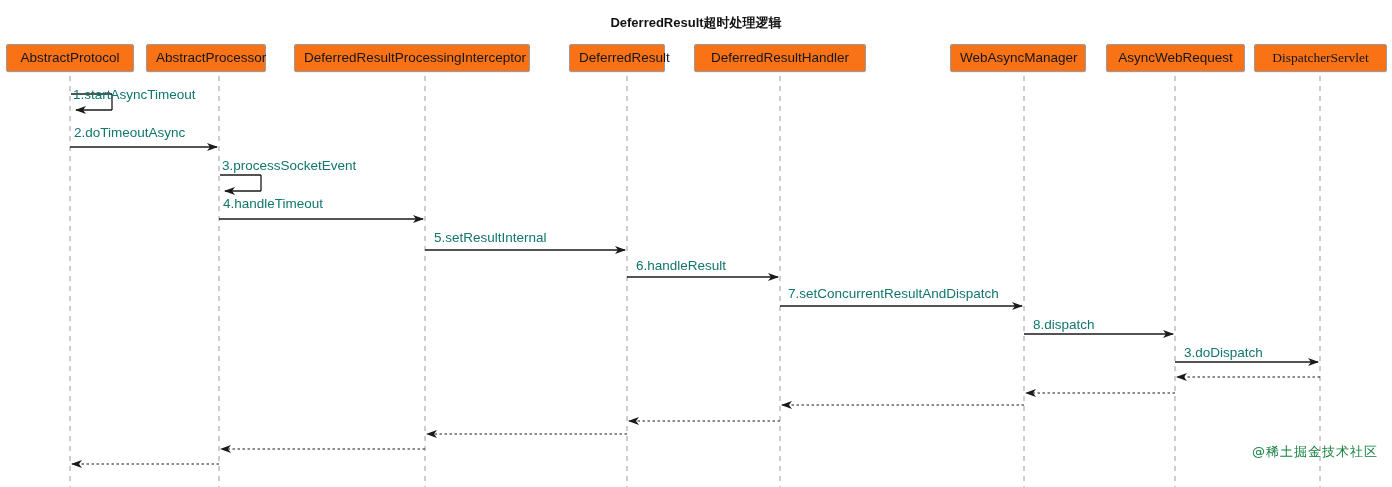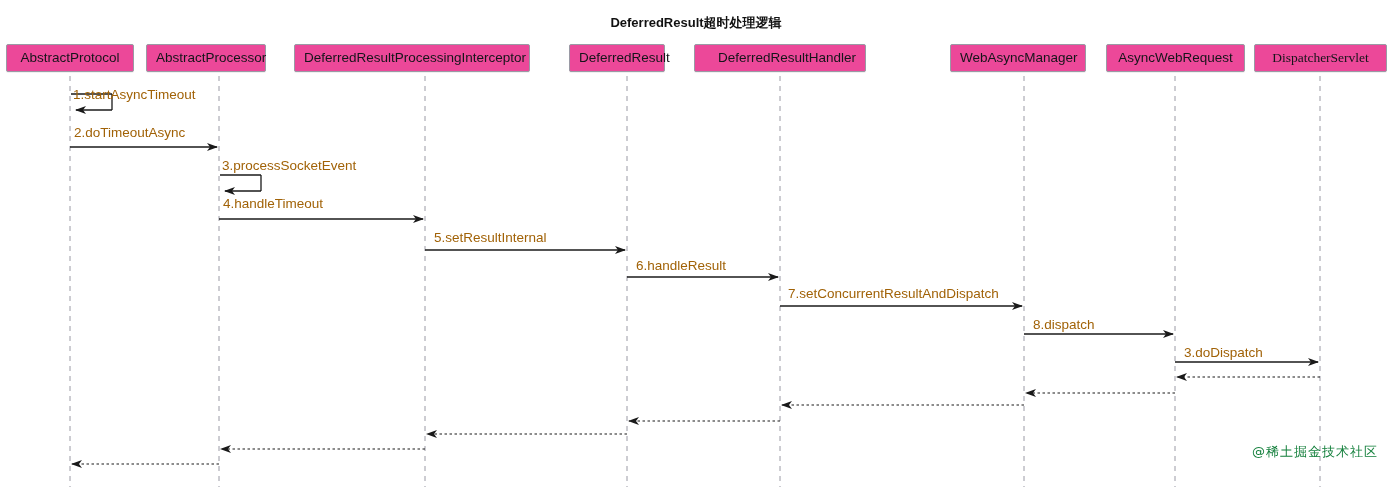--- a/index.html
+++ b/index.html
@@ -21,33 +21,33 @@
     color:#111111;
     letter-spacing:0px;
     pointer-events:none;
   }
   .participant{
     position:absolute;
     box-sizing:border-box;
     height:28px;
     line-height:26px;
     text-align:center;
-    background:#ec4899;
+    background:#f97316;
     border:1px solid #9a9aa5;
     border-radius:2px;
     font-size:13.5px;
     color:#15151a;
     white-space:nowrap;
     padding:0 9px;
     box-shadow:0 1px 0 rgba(0,0,0,0.06);
   }
   .msg-label{
     position:absolute;
     font-size:13.5px;
-    color:#a16207;
+    color:#0f766e;
     white-space:nowrap;
     pointer-events:none;
   }
   .watermark{
     position:absolute;
     right:14px;
     bottom:26px;
     font-size:13px;
     color:#15803d;
     white-space:nowrap;
@@ -105,21 +105,21 @@
       <line x1="425" y1="449" x2="221" y2="449" stroke="#1a1a1a" stroke-width="1.2" stroke-dasharray="2.5,2.5" marker-end="url(#dotted-arrow)"></line>
       <line x1="219" y1="464" x2="72" y2="464" stroke="#1a1a1a" stroke-width="1.2" stroke-dasharray="2.5,2.5" marker-end="url(#dotted-arrow)"></line>
     </g>
 </svg>
 
 <div id="participants-layer">
     <div class="participant" style="left: 6px; top: 44px; width: 128px;"><span>AbstractProtocol</span></div>
     <div class="participant" style="left: 146px; top: 44px; width: 120px;"><span>AbstractProcessor</span></div>
     <div class="participant" style="left: 294px; top: 44px; width: 236px;"><span>DeferredResultProcessingInterceptor</span></div>
     <div class="participant" style="left: 569px; top: 44px; width: 96px;"><span>DeferredResult</span></div>
-    <div class="participant" style="left: 694px; top: 44px; width: 172px; text-align: right;"><span>DeferredResultHandler</span></div>
+    <div class="participant" style="left: 694px; top: 44px; width: 172px;"><span>DeferredResultHandler</span></div>
     <div class="participant" style="left: 950px; top: 44px; width: 136px;"><span>WebAsyncManager</span></div>
     <div class="participant" style="left: 1106px; top: 44px; width: 139px;"><span>AsyncWebRequest</span></div>
     <div class="participant" style="left: 1254px; top: 44px; width: 133px; font-family: Liberation Serif, serif;"><span>DispatcherServlet</span></div>
   </div>
 
 <div class="diagram-title">DeferredResult超时处理逻辑</div>
 
 <div id="labels-layer">
     <div class="msg-label" style="left: 73px; top: 87px;">1.startAsyncTimeout</div>
     <div class="msg-label" style="left: 74px; top: 125px;">2.doTimeoutAsync</div>

